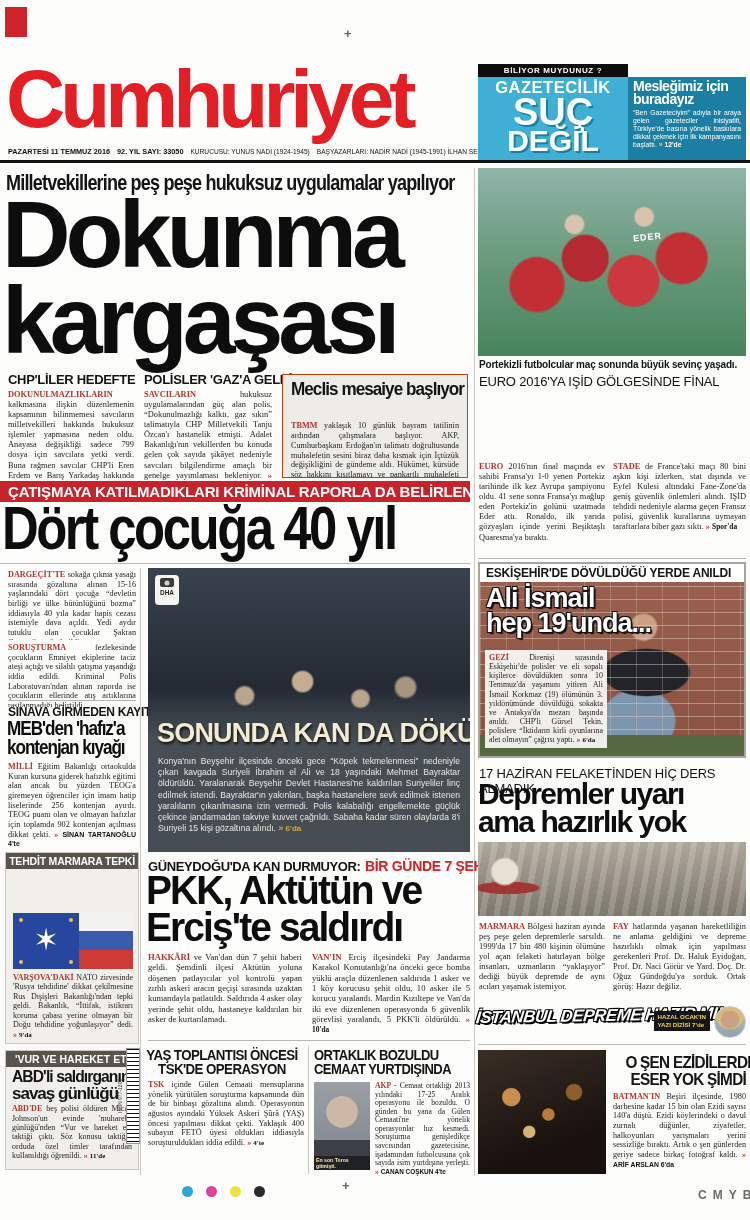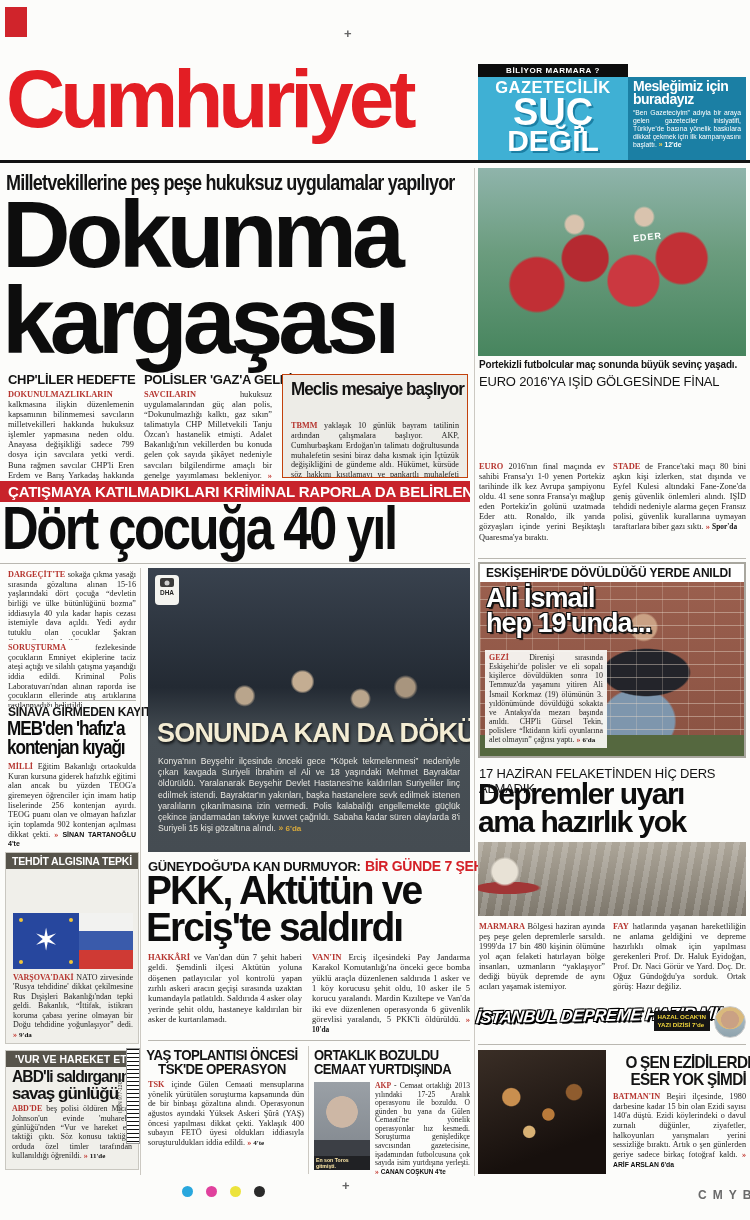--- a/index.html
+++ b/index.html
@@ -67,24 +67,31 @@
 </head>
 <body>
 
 <div class="page">
 
   <div class="abs" style="left:5px;top:7px;width:22px;height:30px;background:#d0242b"></div>
   <div class="abs cross" style="left:344px;top:26px">+</div>
   <div class="abs cross" style="left:342px;top:1178px">+</div>
 
   <div class="abs" style="left:6px;top:58px;font-size:82px;font-weight:800;color:#e31e24;letter-spacing:-5px;line-height:1;transform:scaleX(1.0);transform-origin:left">Cumhuriyet</div>
+  <div class="abs" style="left:8px;top:147px;width:458px;display:flex;gap:7px;font-size:7.3px;align-items:baseline;white-space:nowrap">
+    <span class="byl">PAZARTESİ 11 TEMMUZ 2016</span>
+    <span class="byl">92. YIL SAYI: 33050</span>
+    <span style="font-size:6.6px">KURUCUSU: YUNUS NADİ (1924-1945)</span>
+    <span style="font-size:6.6px">BAŞYAZARLARI: NADİR NADİ (1945-1991) İLHAN SELÇUK (1992-2010)</span>
+    <span class="byl" style="font-size:6.6px">FİYATI 1.5 TL (KDV içinde) KKTC'de 2 TL</span>
+  </div>
   <div class="abs" style="left:0;top:160px;width:750px;height:3px;background:#121212"></div>
 
   <div class="abs" style="left:478px;top:64px;width:268px;height:96px">
-    <div class="abs" style="left:0;top:0;width:150px;height:13px;background:#0d0d0d;color:#fff;font-size:8px;font-weight:bold;text-align:center;line-height:13px;letter-spacing:.6px">BİLİYOR MARMARA ?</div>
+    <div class="abs" style="left:0;top:0;width:150px;height:13px;background:#0d0d0d;color:#fff;font-size:8px;font-weight:bold;text-align:center;line-height:13px;letter-spacing:.6px">BİLİYOR MUYDUNUZ ?</div>
     <div class="abs" style="left:0;top:13px;width:150px;height:83px;background:#3fb0d4;color:#fff;text-align:center;overflow:hidden">
       <div style="font-size:16.5px;font-weight:800;letter-spacing:.5px;margin-top:1px">GAZETECİLİK</div>
       <div style="font-size:38px;font-weight:800;line-height:.8;text-shadow:2px 2px 0 #1b7fa4">SUÇ</div>
       <div style="font-size:30px;font-weight:800;line-height:.95;text-shadow:2px 2px 0 #1b7fa4">DEĞİL</div>
     </div>
     <div class="abs" style="left:150px;top:13px;width:118px;height:83px;background:#1b7fa4;color:#fff;padding:3px 5px;overflow:hidden">
       <div style="font-size:14px;font-weight:bold;line-height:.95;letter-spacing:-.5px">Mesleğimiz için buradayız</div>
       <div style="font-size:6.8px;line-height:1.18;margin-top:2px;text-align:justify">
         <span>“Ben Gazeteciyim” adıyla bir araya gelen gazeteciler inisiyatifi, Türkiye’de basına yönelik baskılara dikkat çekmek için ilk kampanyasını başlattı.</span>
         <span class="arr" style="color:#ffd24d">»</span>
@@ -144,21 +151,21 @@
     <div>kontenjan kıyağı</div>
   </div>
   <div class="abs serifp" style="left:8px;top:762px;width:128px;height:86px;font-size:8.2px;line-height:1.18;overflow:hidden">
     <span class="leadw">MİLLİ</span>
     <span>Eğitim Bakanlığı ortaokulda Kuran kursuna giderek hafızlık eğitimi alan ancak bu yüzden TEOG'a giremeyen öğrenciler için imam hatip liselerinde 256 kontenjan ayırdı. TEOG puanı olan ve olmayan hafızlar için toplamda 902 kontenjan açılması dikkat çekti.</span>
     <span class="arr">»</span>
     <span class="byl" style="font-size:7px;font-family:'Liberation Sans',sans-serif">SİNAN TARTANOĞLU 4'te</span>
   </div>
 
   <div class="abs graybox" style="left:5px;top:852px;width:134px;height:192px;overflow:hidden">
-    <div class="boxhead" style="height:16px;font-size:10.5px;line-height:16px;letter-spacing:-.2px">TEHDİT ALGISINA TEPKİ</div>
+    <div class="boxhead" style="height:16px;font-size:10.5px;line-height:16px;letter-spacing:-.2px">TEHDİT MARMARA TEPKİ</div>
     <div class="abs" style="left:7px;top:60px;width:120px;height:56px;display:flex">
       <div class="ph-flagL" style="width:55%;height:100%;position:relative;color:#fff">
         <span style="position:absolute;left:50%;top:50%;transform:translate(-50%,-54%);font-size:30px;line-height:1">✶</span>
         <span class="abs" style="left:6px;top:5px;width:4px;height:4px;border-radius:50%;background:#f0c53a"></span>
         <span class="abs" style="right:6px;top:5px;width:4px;height:4px;border-radius:50%;background:#f0c53a"></span>
         <span class="abs" style="left:6px;bottom:5px;width:4px;height:4px;border-radius:50%;background:#f0c53a"></span>
         <span class="abs" style="right:6px;bottom:5px;width:4px;height:4px;border-radius:50%;background:#f0c53a"></span>
       </div>
       <div style="width:45%;height:100%;background:linear-gradient(180deg,#f2f2f0 0 33%,#3a5bab 33% 66%,#cf3a34 66% 100%)"></div>
     </div>

